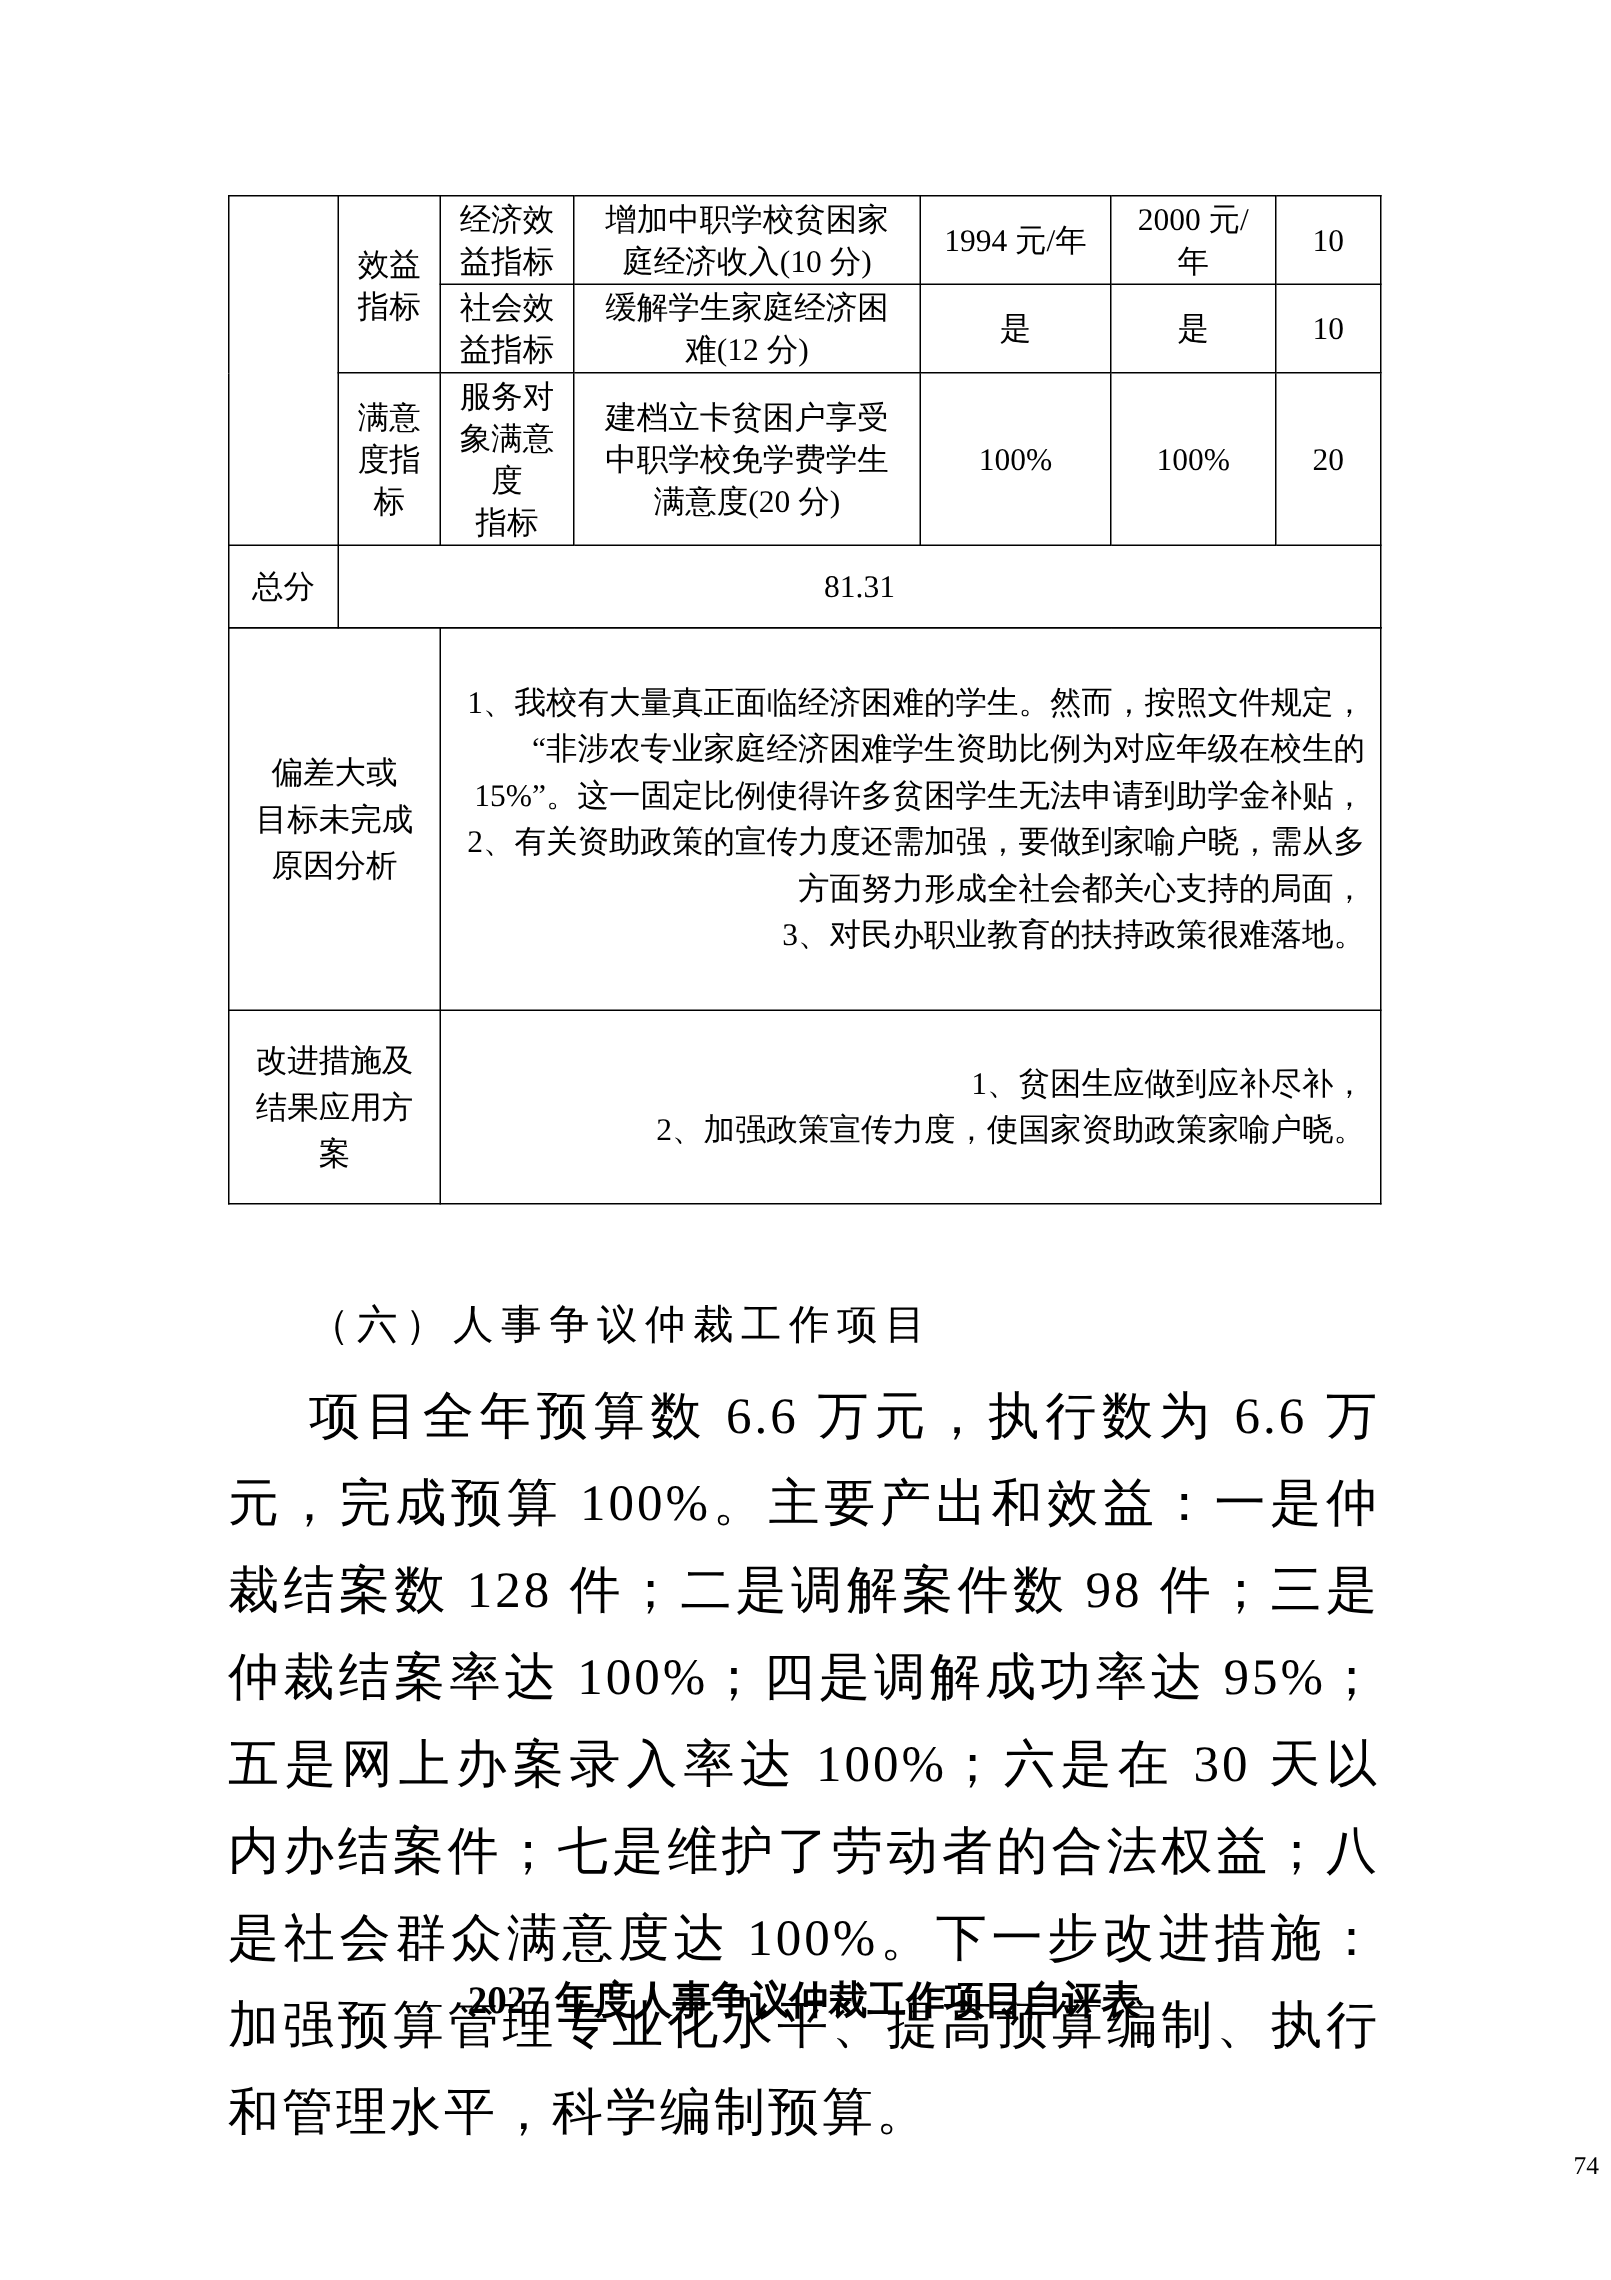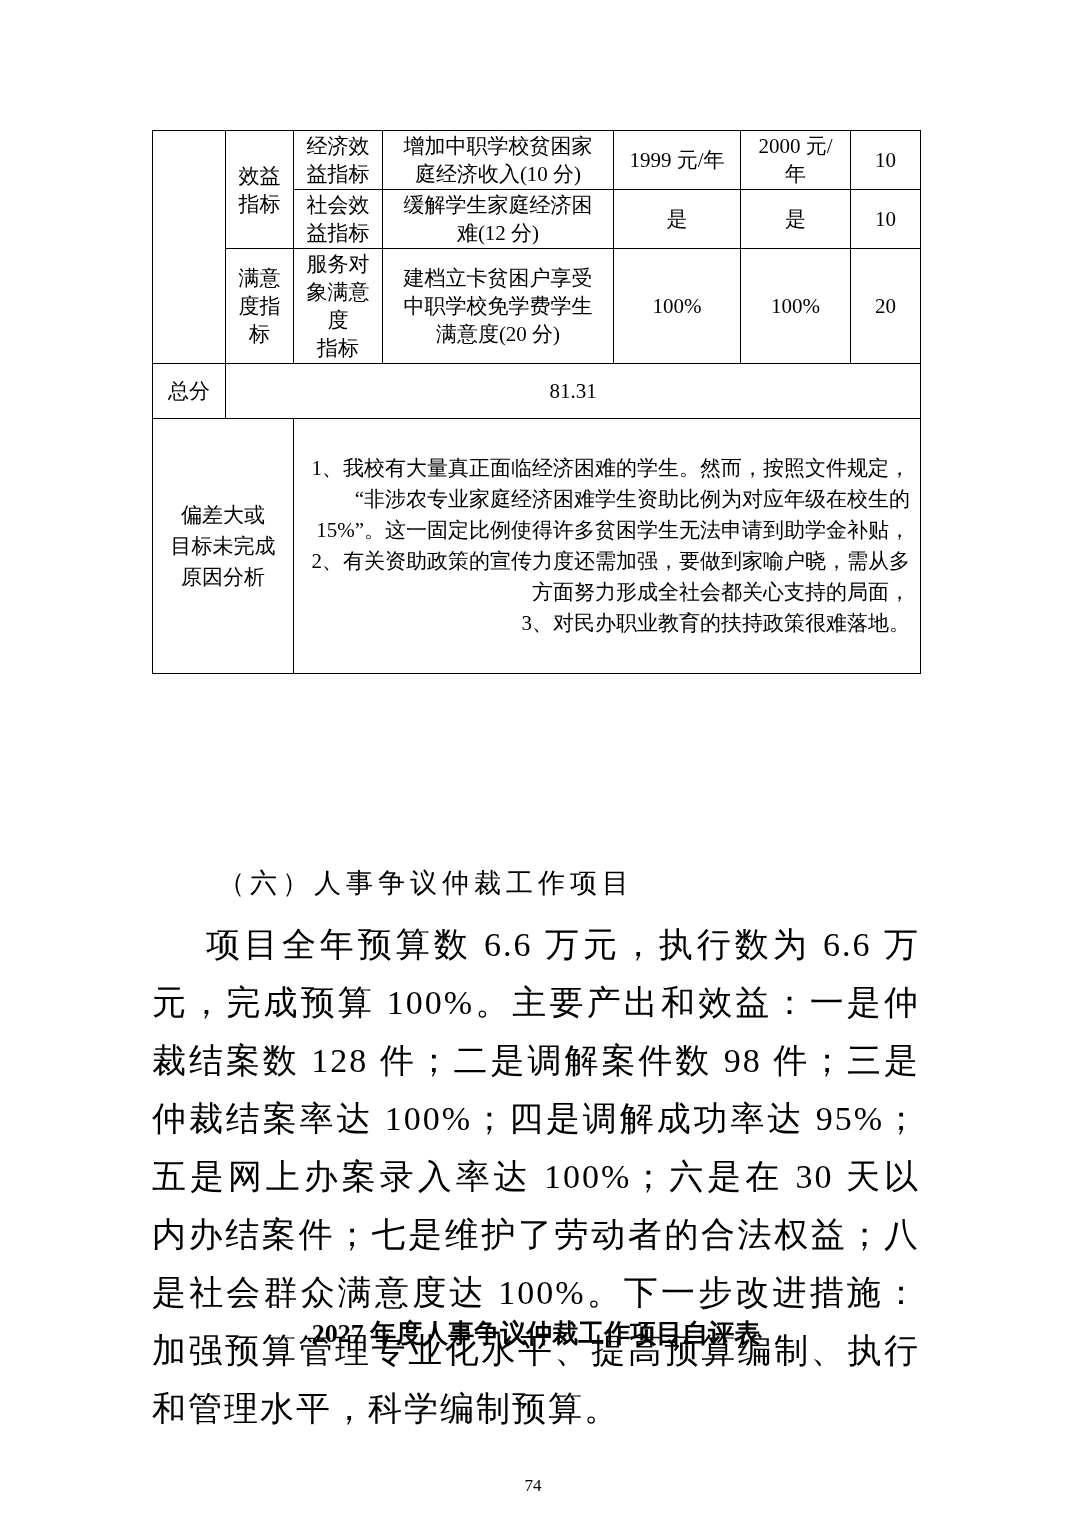--- a/index.html
+++ b/index.html
@@ -30,42 +30,42 @@
   }
   .pre { white-space: pre-line; }
   #table-bottom td { line-height: 31px; }
   #table-bottom td.cell-content {
     text-align: right;
     padding: 6px 10px;
   }
 
   
   .section-heading {
-    left: 164px; top: 854px; width: 768px;
+    left: 152px; top: 854px; width: 768px;
     font-size: 27px; line-height: 58px;
     text-indent: 54px;
     letter-spacing: 5px;
   }
   .body-paragraph {
     left: 152px; top: 916px; width: 768px;
     font-size: 34px; line-height: 58px;
     text-indent: 54px;
     text-align: justify;
     letter-spacing: 2px;
   }
   .table-title {
     left: 152px; top: 1312px; width: 768px;
     font-size: 26px; line-height: 44px;
     font-weight: bold;
     text-align: center;
   }
   .page-number {
-    left: 0; top: 1470px; width: 1066px;
+    left: 0; top: 1428px; width: 1066px;
     font-size: 17px; line-height: 32px;
-    text-align: center;
+    text-align: right;
   }
 </style>
 </head>
 <body>
 
 <table class="doc-table abs" style="left:152px; top:130px;" id="table-top">
   <colgroup>
     <col style="width:73px">
       <col style="width:68px">
       <col style="width:89px">
@@ -76,21 +76,21 @@
   </colgroup>
   <tbody>
     <tr style="height:58px">
       <td rowspan="3"></td>
       <td rowspan="2" class="pre">效益
 指标</td>
       <td class="pre">经济效
 益指标</td>
       <td class="pre">增加中职学校贫困家
 庭经济收入(10 分)</td>
-      <td>1999 元/年</td>
+      <td>1994 元/年</td>
       <td class="pre">2000 元/
 年</td>
       <td>10</td>
     </tr>
     <tr style="height:55px">
       <td class="pre">社会效
 益指标</td>
       <td class="pre">缓解学生家庭经济困
 难(12 分)</td>
       <td>是</td>
@@ -129,20 +129,27 @@
       <td class="pre">偏差大或
 目标未完成
 原因分析</td>
       <td class="pre cell-content">1、我校有大量真正面临经济困难的学生。然而，按照文件规定，
 “非涉农专业家庭经济困难学生资助比例为对应年级在校生的
 15%”。这一固定比例使得许多贫困学生无法申请到助学金补贴，
 2、有关资助政策的宣传力度还需加强，要做到家喻户晓，需从多
 方面努力形成全社会都关心支持的局面，
 3、对民办职业教育的扶持政策很难落地。</td>
     </tr>
+    <tr style="height:129px">
+      <td class="pre">改进措施及
+结果应用方
+案</td>
+      <td class="pre cell-content">1、贫困生应做到应补尽补，
+2、加强政策宣传力度，使国家资助政策家喻户晓。</td>
+    </tr>
   </tbody>
 </table>
 
 <div class="abs section-heading">（六）人事争议仲裁工作项目</div>
 
 <div class="abs body-paragraph">项目全年预算数 6.6 万元，执行数为 6.6 万元，完成预算 100%。主要产出和效益：一是仲裁结案数 128 件；二是调解案件数 98 件；三是仲裁结案率达 100%；四是调解成功率达 95%；五是网上办案录入率达 100%；六是在 30 天以内办结案件；七是维护了劳动者的合法权益；八是社会群众满意度达 100%。下一步改进措施：加强预算管理专业化水平、提高预算编制、执行和管理水平，科学编制预算。</div>
 
 <div class="abs table-title">2027 年度人事争议仲裁工作项目自评表</div>
 
 <div class="abs page-number">74</div>

